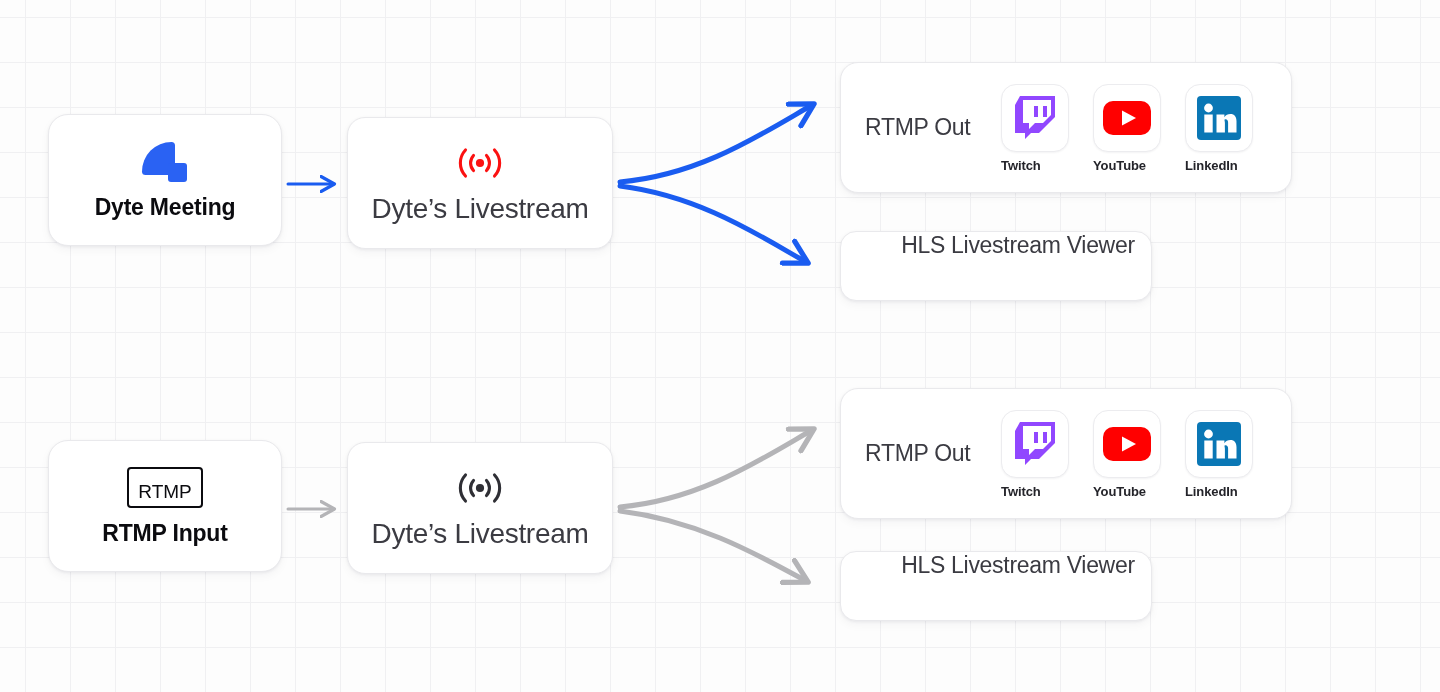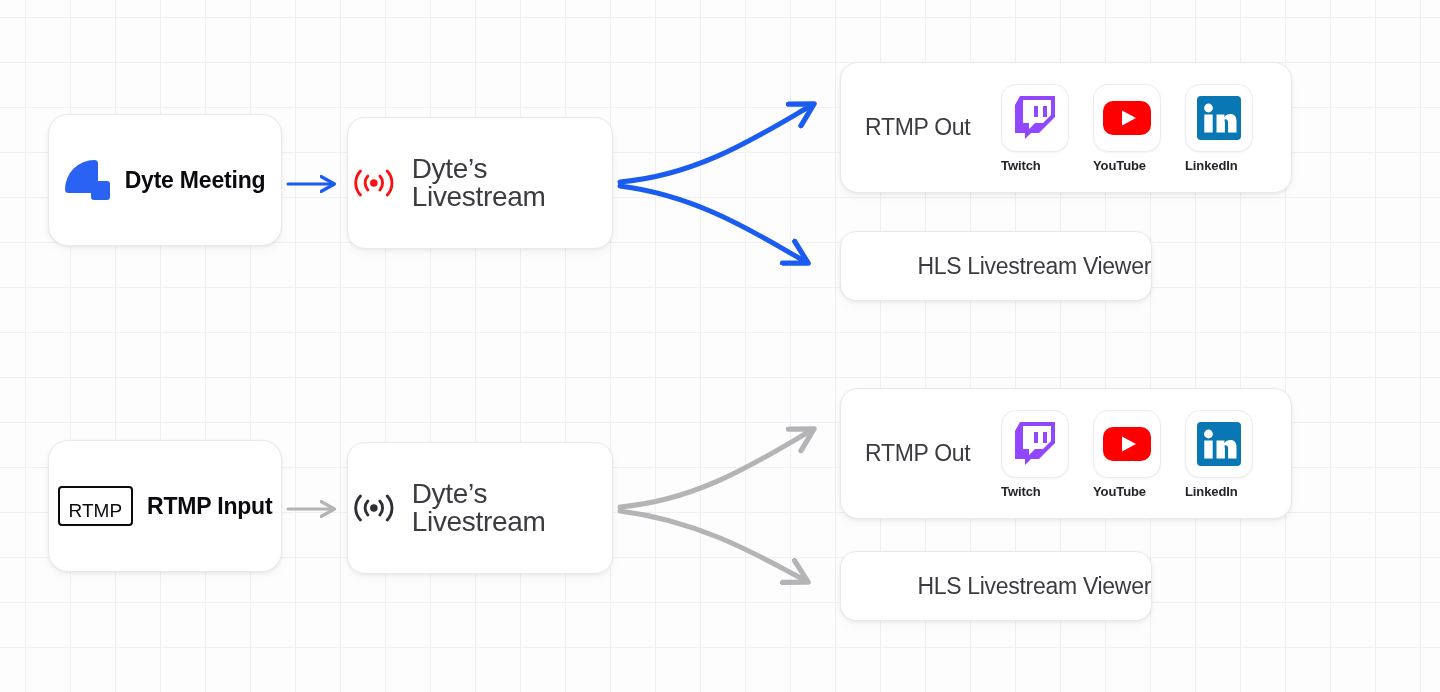--- a/index.html
+++ b/index.html
@@ -29,21 +29,21 @@
   }
 
   
   .node {
     position: absolute;
     background: #ffffff;
     border: 1px solid #e9e9ec;
     border-radius: 18px;
     box-shadow: 0 1px 3px rgba(20,20,40,0.06), 0 4px 10px rgba(20,20,40,0.04);
     display: flex;
-    flex-direction: row;
+    flex-direction: column;
     align-items: center;
     justify-content: center;
   }
 
   
   .source-node {
     width: 234px;
     height: 132px;
     border-radius: 20px;
     gap: 14px;
@@ -152,21 +152,21 @@
     color: #24242a;
     letter-spacing: -0.1px;
     line-height: 1;
   }
 
   
   .hls-node {
     width: 312px;
     height: 70px;
     border-radius: 16px;
-    justify-content: flex-end;
+    justify-content: flex-start;
     padding-left: 44px;
   }
   .hls-label {
     font-size: 23px;
     font-weight: 400;
     color: #3b3b42;
     letter-spacing: -0.3px;
     white-space: nowrap;
   }
 

